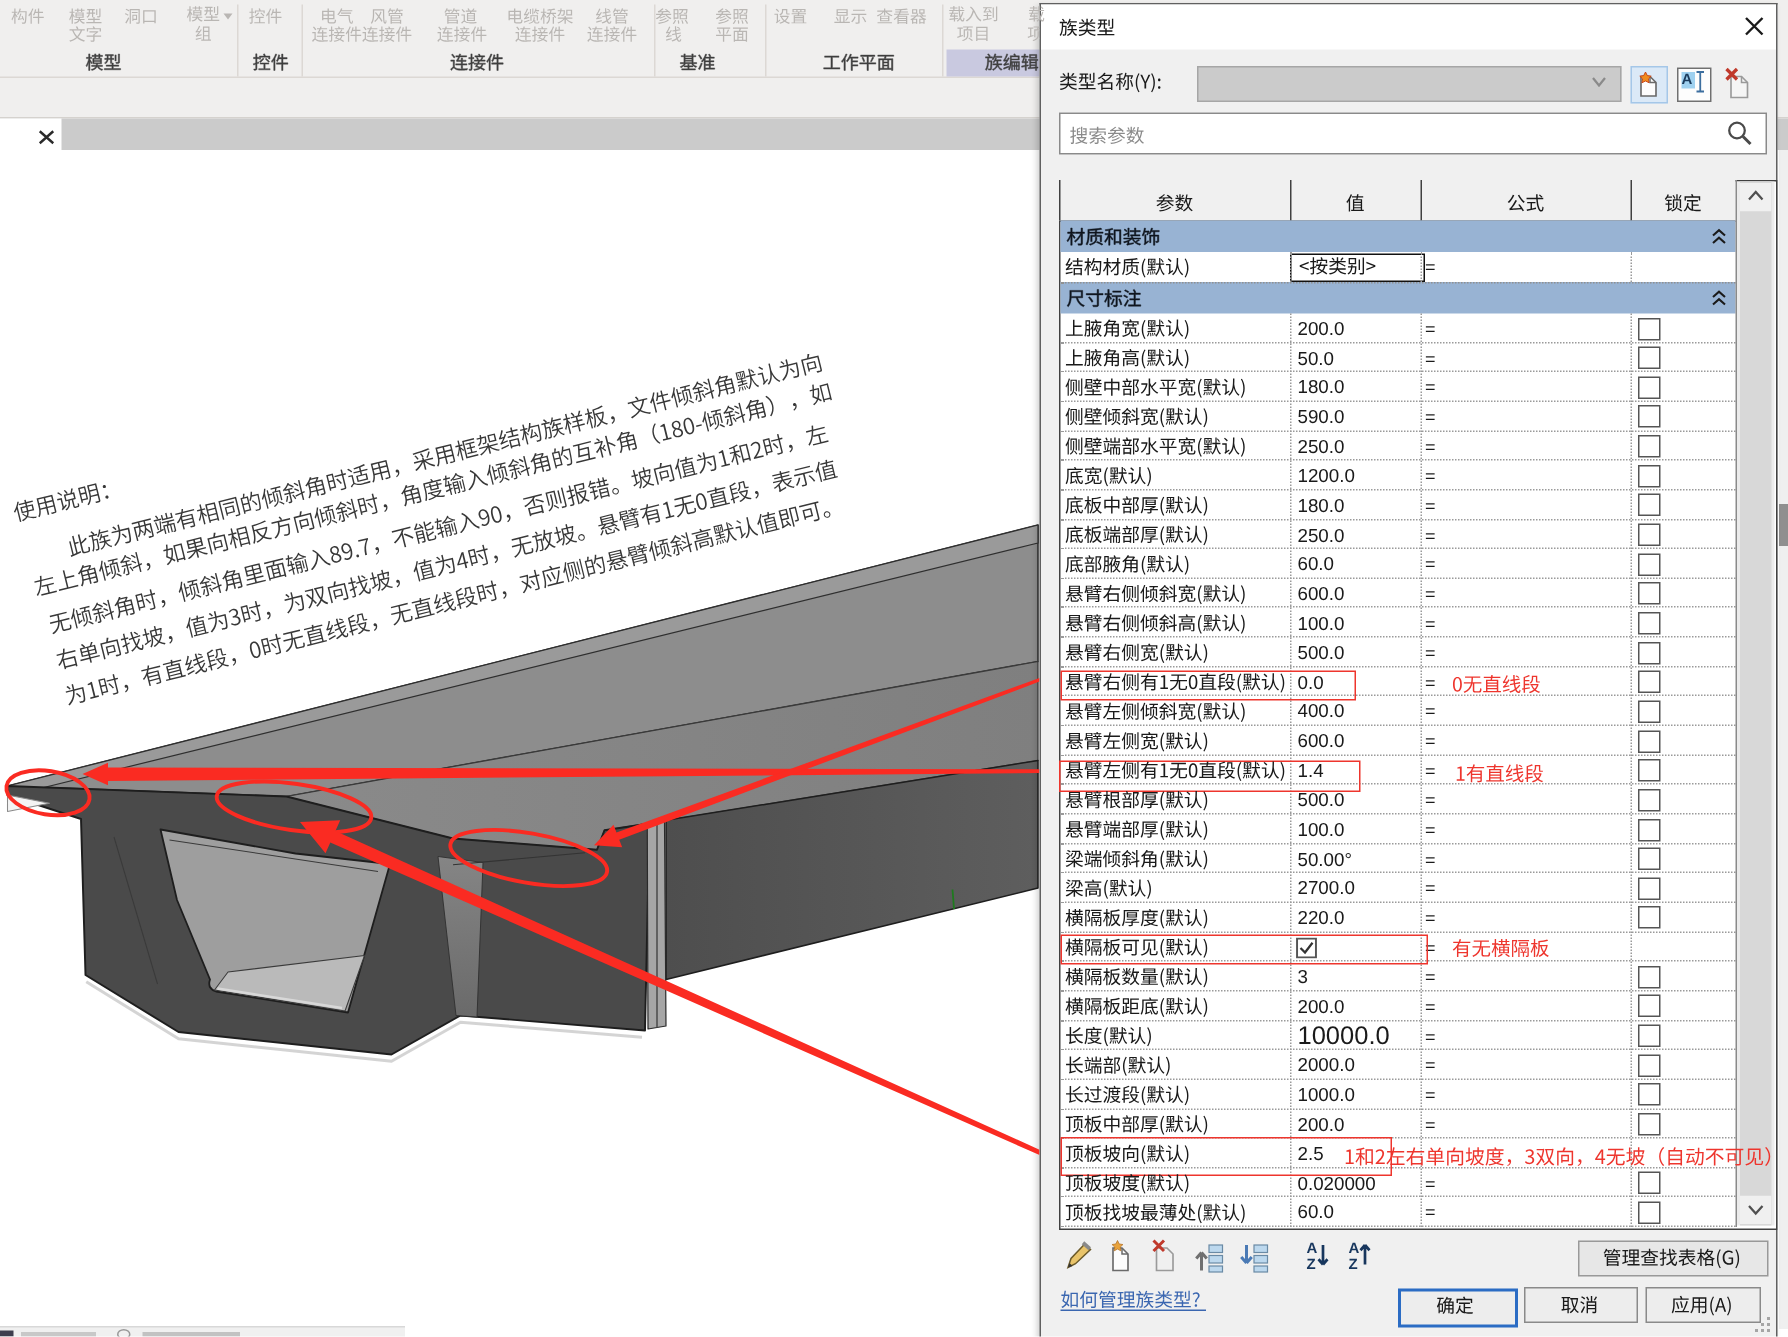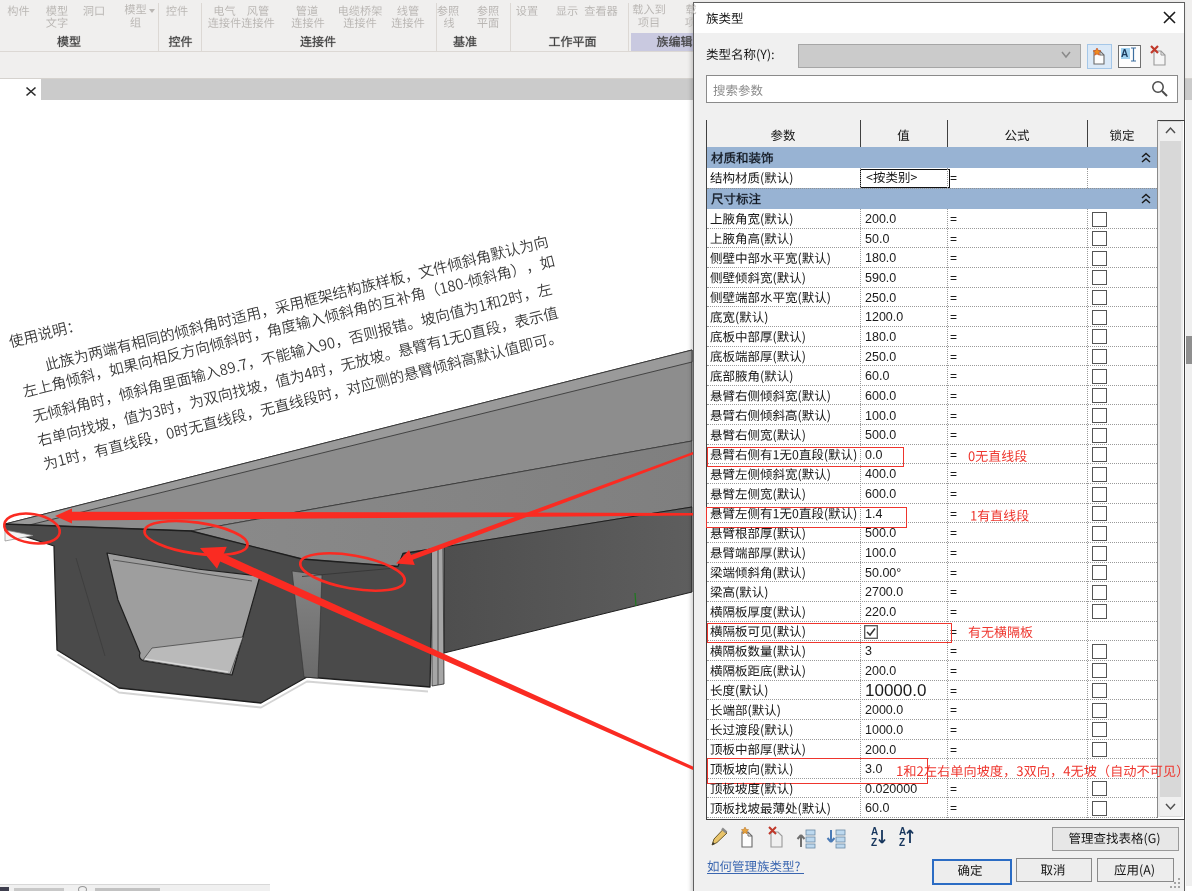--- a/index.html
+++ b/index.html
@@ -214,21 +214,21 @@
 <div class="abs" style="left:950px;top:702px;font-size:12px;color:#1a1a1a;line-height:16px">=</div>
 <div class="abs" style="left:707px;top:739px;width:450px;height:1px;border-top:1px dotted #9a9a9a"></div>
 <div class="abs" style="left:1092px;top:722px;width:13px;height:13px;background:#fff;border:1.5px solid #555"></div>
 <div class="abs" style="left:865px;top:722px;font-size:12.5px;color:#1a1a1a;line-height:16px">1000.0</div>
 <div class="abs" style="left:950px;top:722px;font-size:12px;color:#1a1a1a;line-height:16px">=</div>
 <div class="abs" style="left:707px;top:758px;width:450px;height:1px;border-top:1px dotted #9a9a9a"></div>
 <div class="abs" style="left:1092px;top:742px;width:13px;height:13px;background:#fff;border:1.5px solid #555"></div>
 <div class="abs" style="left:865px;top:742px;font-size:12.5px;color:#1a1a1a;line-height:16px">200.0</div>
 <div class="abs" style="left:950px;top:742px;font-size:12px;color:#1a1a1a;line-height:16px">=</div>
 <div class="abs" style="left:707px;top:778px;width:450px;height:1px;border-top:1px dotted #9a9a9a"></div>
-<div class="abs" style="left:865px;top:761px;font-size:12.5px;color:#1a1a1a;line-height:16px">3.0</div>
+<div class="abs" style="left:865px;top:761px;font-size:12.5px;color:#1a1a1a;line-height:16px">2.5</div>
 <div class="abs" style="left:707px;top:797px;width:450px;height:1px;border-top:1px dotted #9a9a9a"></div>
 <div class="abs" style="left:1092px;top:781px;width:13px;height:13px;background:#fff;border:1.5px solid #555"></div>
 <div class="abs" style="left:865px;top:781px;font-size:12.5px;color:#1a1a1a;line-height:16px">0.020000</div>
 <div class="abs" style="left:950px;top:781px;font-size:12px;color:#1a1a1a;line-height:16px">=</div>
 <div class="abs" style="left:707px;top:817px;width:450px;height:1px;border-top:1px dotted #9a9a9a"></div>
 <div class="abs" style="left:1092px;top:801px;width:13px;height:13px;background:#fff;border:1.5px solid #555"></div>
 <div class="abs" style="left:865px;top:800px;font-size:12.5px;color:#1a1a1a;line-height:16px">60.0</div>
 <div class="abs" style="left:950px;top:800px;font-size:12px;color:#1a1a1a;line-height:16px">=</div>
 <div class="abs" style="left:950px;top:170px;font-size:12px;color:#1a1a1a;line-height:16px">=</div>
 <div class="abs" style="left:860px;top:168px;width:1px;height:20px;border-left:1px dotted #9a9a9a"></div>

